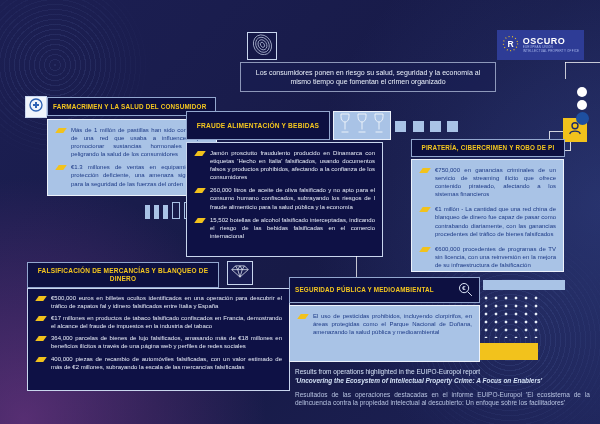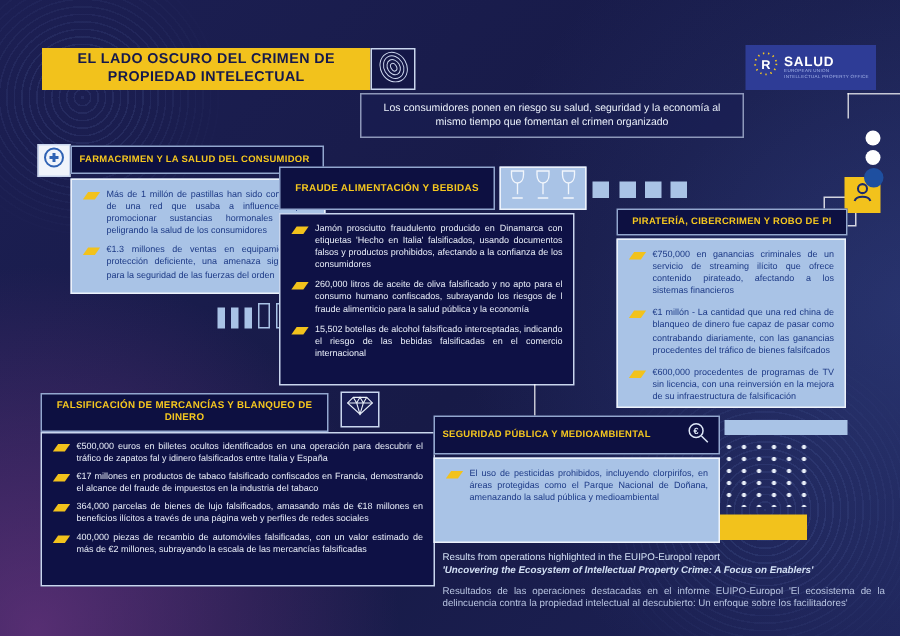--- a/index.html
+++ b/index.html
@@ -80,21 +80,20 @@
   }
 </style>
 </head>
 <body>
 
 <div id="poster">
 
   <div class="wm" style="left:-50px;top:-30px;width:210px;height:190px;"></div>
   <div class="wm" style="left:380px;top:230px;width:260px;height:220px;"></div>
 
-  <div class="abs banner" style="left:28px;top:32px;width:219px;height:28px;">EL LADO OSCURO DEL CRIMEN DE PROPIEDAD INTELECTUAL</div>
 
   <div class="abs iconbox-dark" style="left:247px;top:32px;width:30px;height:28px;background:#141747;">
     <span>
       <svg width="22" height="22" viewBox="0 0 24 24">
         <g fill="none" stroke="#CFD9F0" stroke-width="0.7" transform="rotate(-30 12 12)">
           <ellipse cx="12" cy="13" rx="2" ry="3"></ellipse>
           <ellipse cx="12" cy="13" rx="4.5" ry="5.8"></ellipse>
           <ellipse cx="12" cy="13" rx="7" ry="8.6"></ellipse>
           <ellipse cx="12" cy="13" rx="9.5" ry="11.2"></ellipse>
         </g>
@@ -105,21 +104,21 @@
   <div class="abs consumer" style="left:240px;top:62px;width:256px;height:30px;">Los consumidores ponen en riesgo su salud, seguridad y la economía al mismo tiempo que fomentan el crimen organizado</div>
 
   <div class="abs euipo" style="left:497px;top:30px;width:87px;height:30px;">
     <span>
       <svg width="17" height="17" viewBox="0 0 24 24">
         <circle cx="12" cy="12" r="10" fill="none" stroke="#F5C71F" stroke-width="1.7" stroke-dasharray="1.3 3.6"></circle>
         <text x="12" y="16.5" font-size="12" font-weight="bold" fill="#FFFFFF" text-anchor="middle" font-family="Liberation Sans, sans-serif">R</text>
       </svg>
     </span>
     <span style="display:flex;flex-direction:column;">
-      <span class="nm">SALUD</span>
+      <span class="nm">OSCURO</span>
       <span class="sub">EUROPEAN UNION</span>
       <span class="sub">INTELLECTUAL PROPERTY OFFICE</span>
     </span>
   </div>
 
   <div class="line" style="left:565px;top:62px;width:35px;height:1px;"></div>
   <div class="line" style="left:565px;top:62px;width:1px;height:17px;"></div>
   <div class="circle" style="left:577px;top:87px;width:10px;height:10px;background:#FFFFFF;"></div>
   <div class="circle" style="left:577px;top:100px;width:10px;height:10px;background:#FFFFFF;"></div>
   <div class="abs" style="left:549px;top:131px;width:22px;height:20px;border:1px solid rgba(255,255,255,0.8);"></div>

